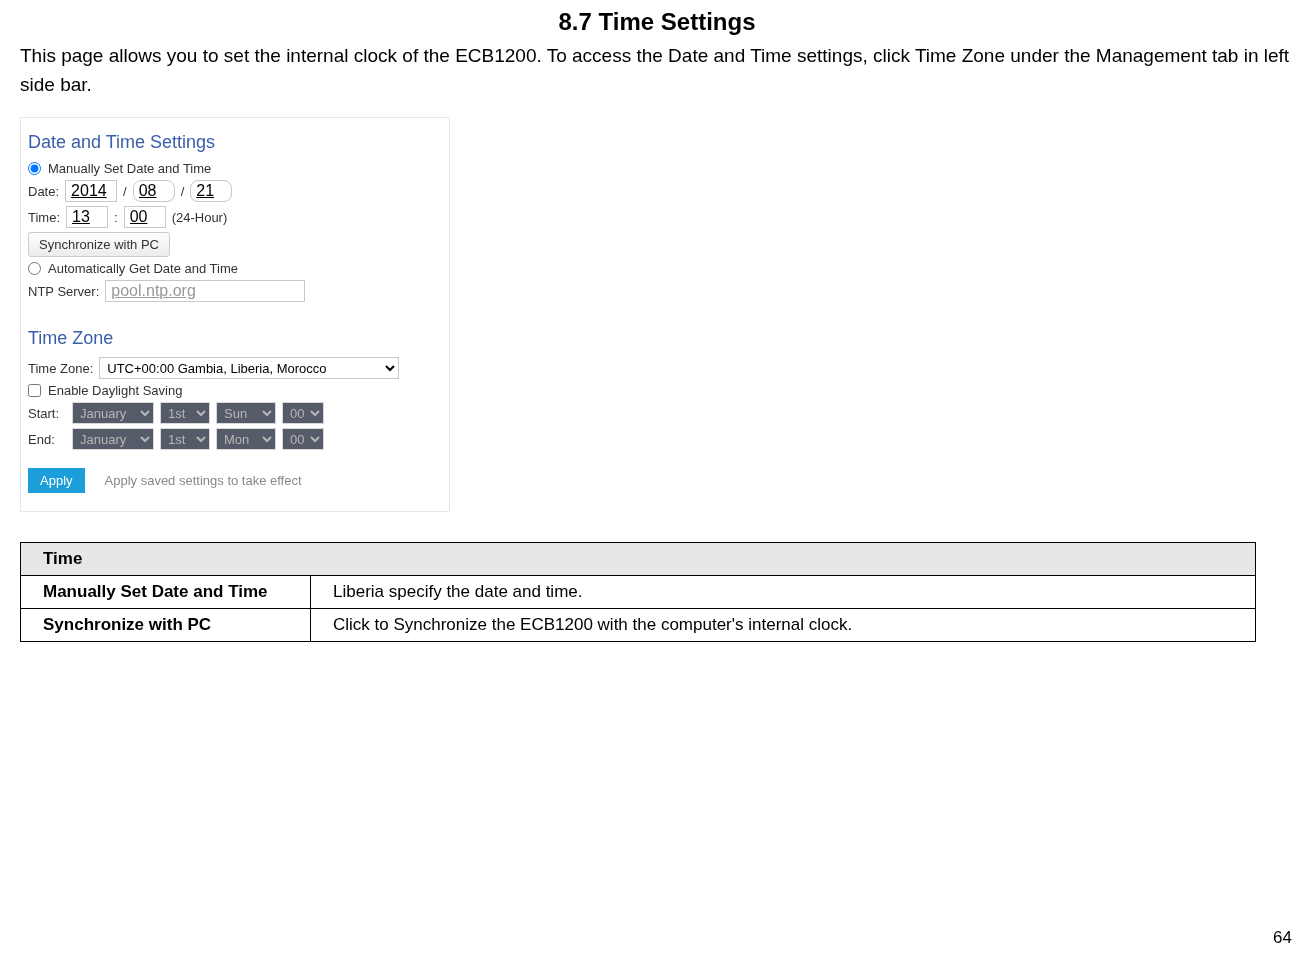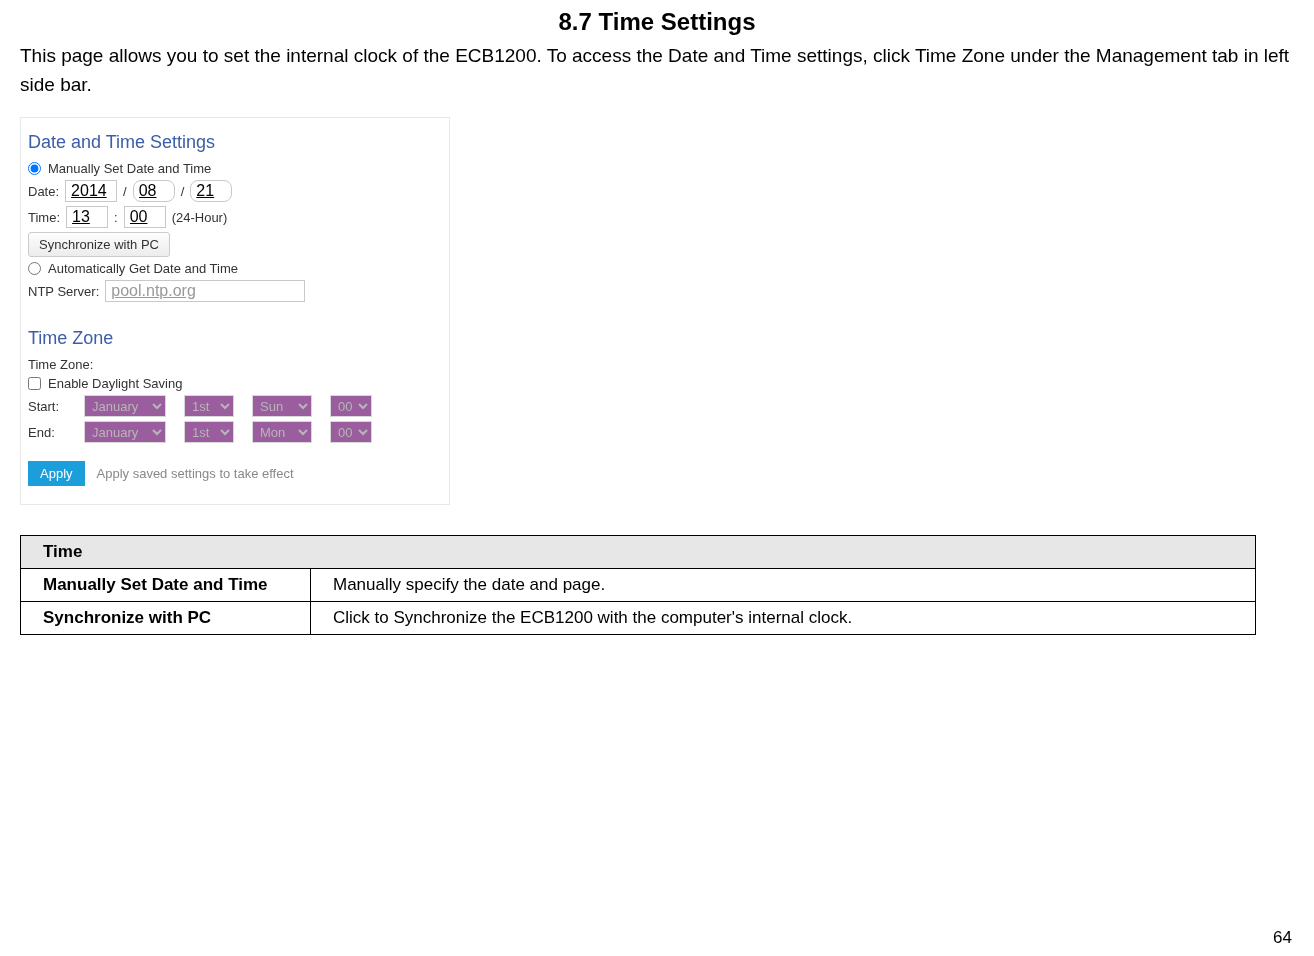--- a/index.html
+++ b/index.html
@@ -82,29 +82,28 @@
       height: 22px;
       padding: 1px 3px;
     }
     .shot .tz-select { width: 300px; }
     .shot .sel-small { width: 82px; }
     .shot .sel-week { width: 50px; }
     .shot .sel-day { width: 60px; }
     .shot .sel-time { width: 42px; }
     .shot .sel.disabled, .shot select:disabled {
       color: #999;
-      background: #701a75;
-      margin-left: 12px;
+      background: #0f172a;
     }
     .shot .label { font-size: 13px; color: #333; }
     .apply-row {
       margin-top: 18px;
       display: flex;
       align-items: center;
-      gap: 12px;
+      gap: 20px;
     }
     .apply-btn {
       background: #1b9ed9;
       color: #fff;
       border: none;
       padding: 5px 12px;
       font-size: 13px;
       cursor: pointer;
     }
     .apply-note {
@@ -193,20 +192,23 @@
       <span class="label">NTP Server:</span>
       <input class="field ntp-input disabled" disabled="" value="pool.ntp.org" style="">
     </div>
 
     <div class="spacer"></div>
 
     <div class="panel-title">Time Zone</div>
 
     <div class="row">
       <span class="label">Time Zone:</span>
+      <select class="sel tz-select">
+        <option>UTC+00:00 Gambia, Liberia, Morocco</option>
+      </select>
     </div>
 
     <div class="row">
       <label class="inline">
         <input type="checkbox" style="">
         <span>Enable Daylight Saving</span>
       </label>
     </div>
 
     <div class="row">
@@ -231,21 +233,21 @@
     </div>
   </div>
 
   <table class="def">
     <tbody>
         <tr>
       <th class="header-row" colspan="2">Time</th>
     </tr>
     <tr>
       <td class="col-key">Manually Set Date and Time</td>
-      <td>Manually specify the date and page.</td>
+      <td>Liberia specify the date and time.</td>
     </tr>
     <tr>
       <td class="col-key">Synchronize with PC</td>
       <td>Click to Synchronize the ECB1200 with the computer's internal clock.</td>
     </tr>
   </tbody>
     </table>
 
   <div class="page-number">64</div>
 </div>

